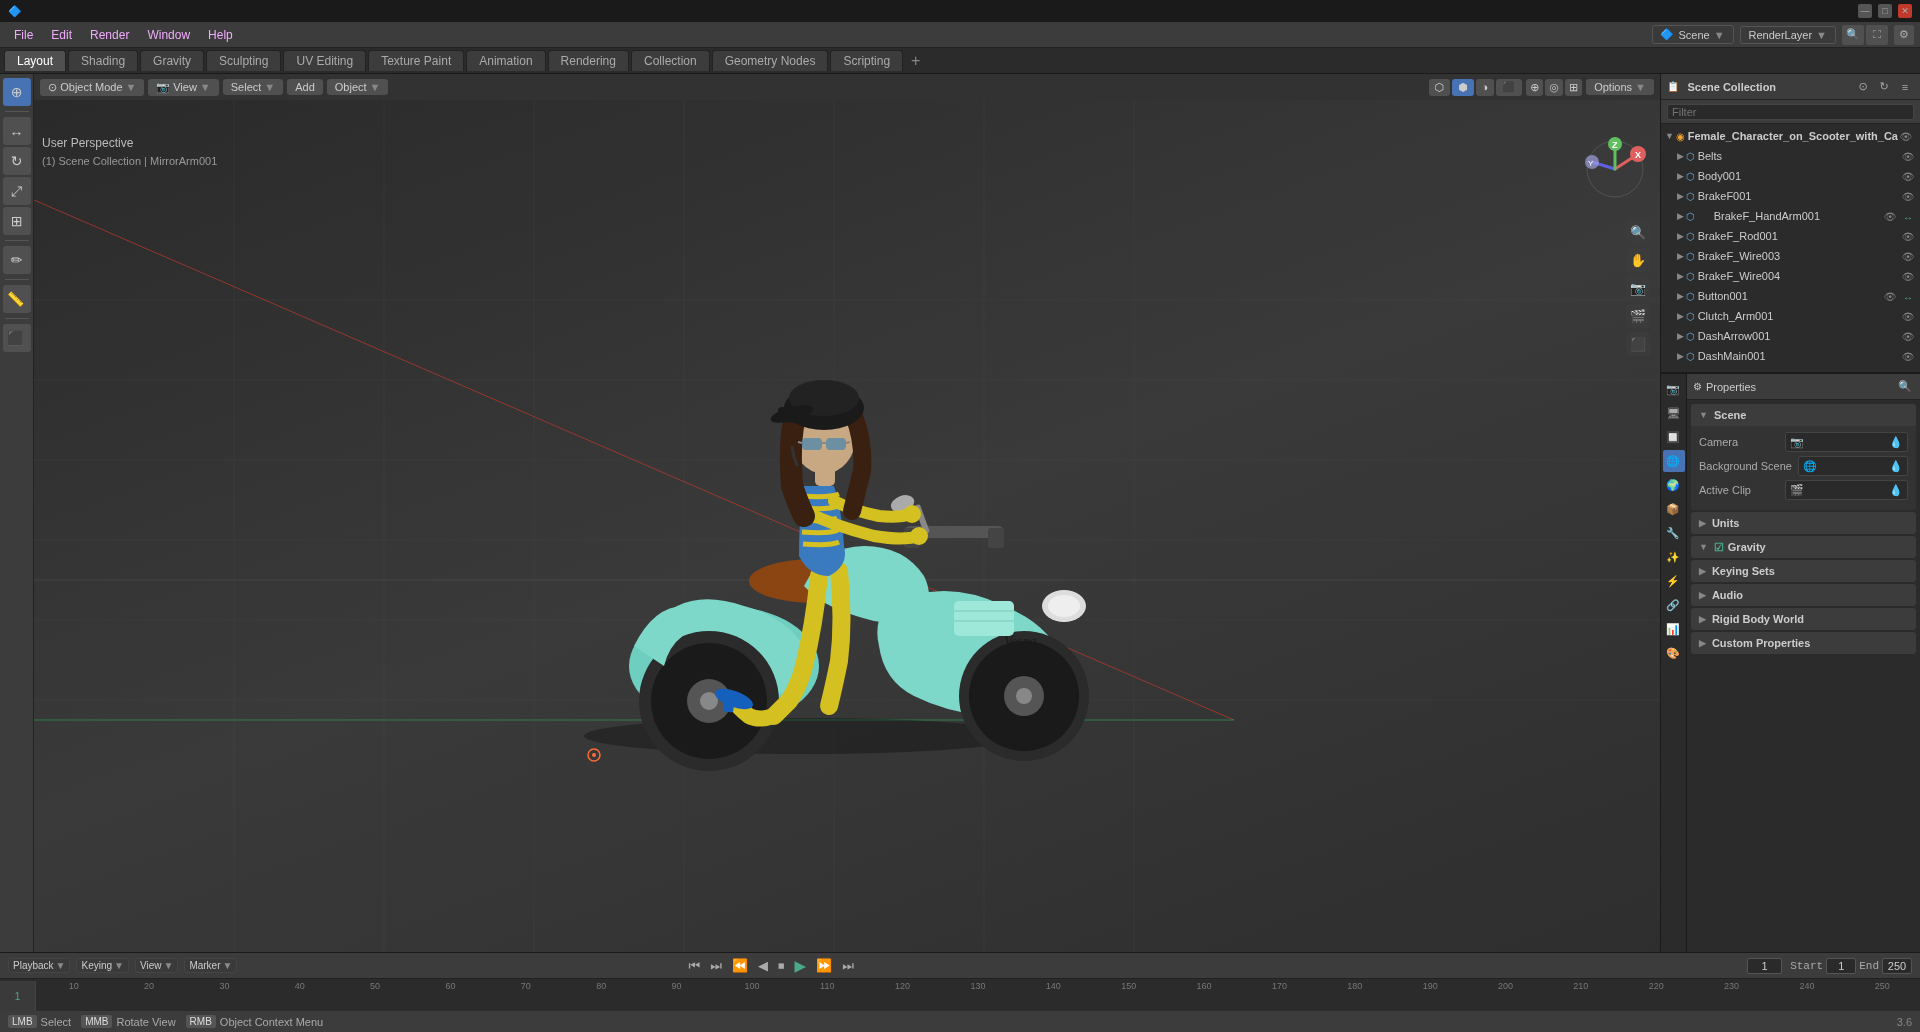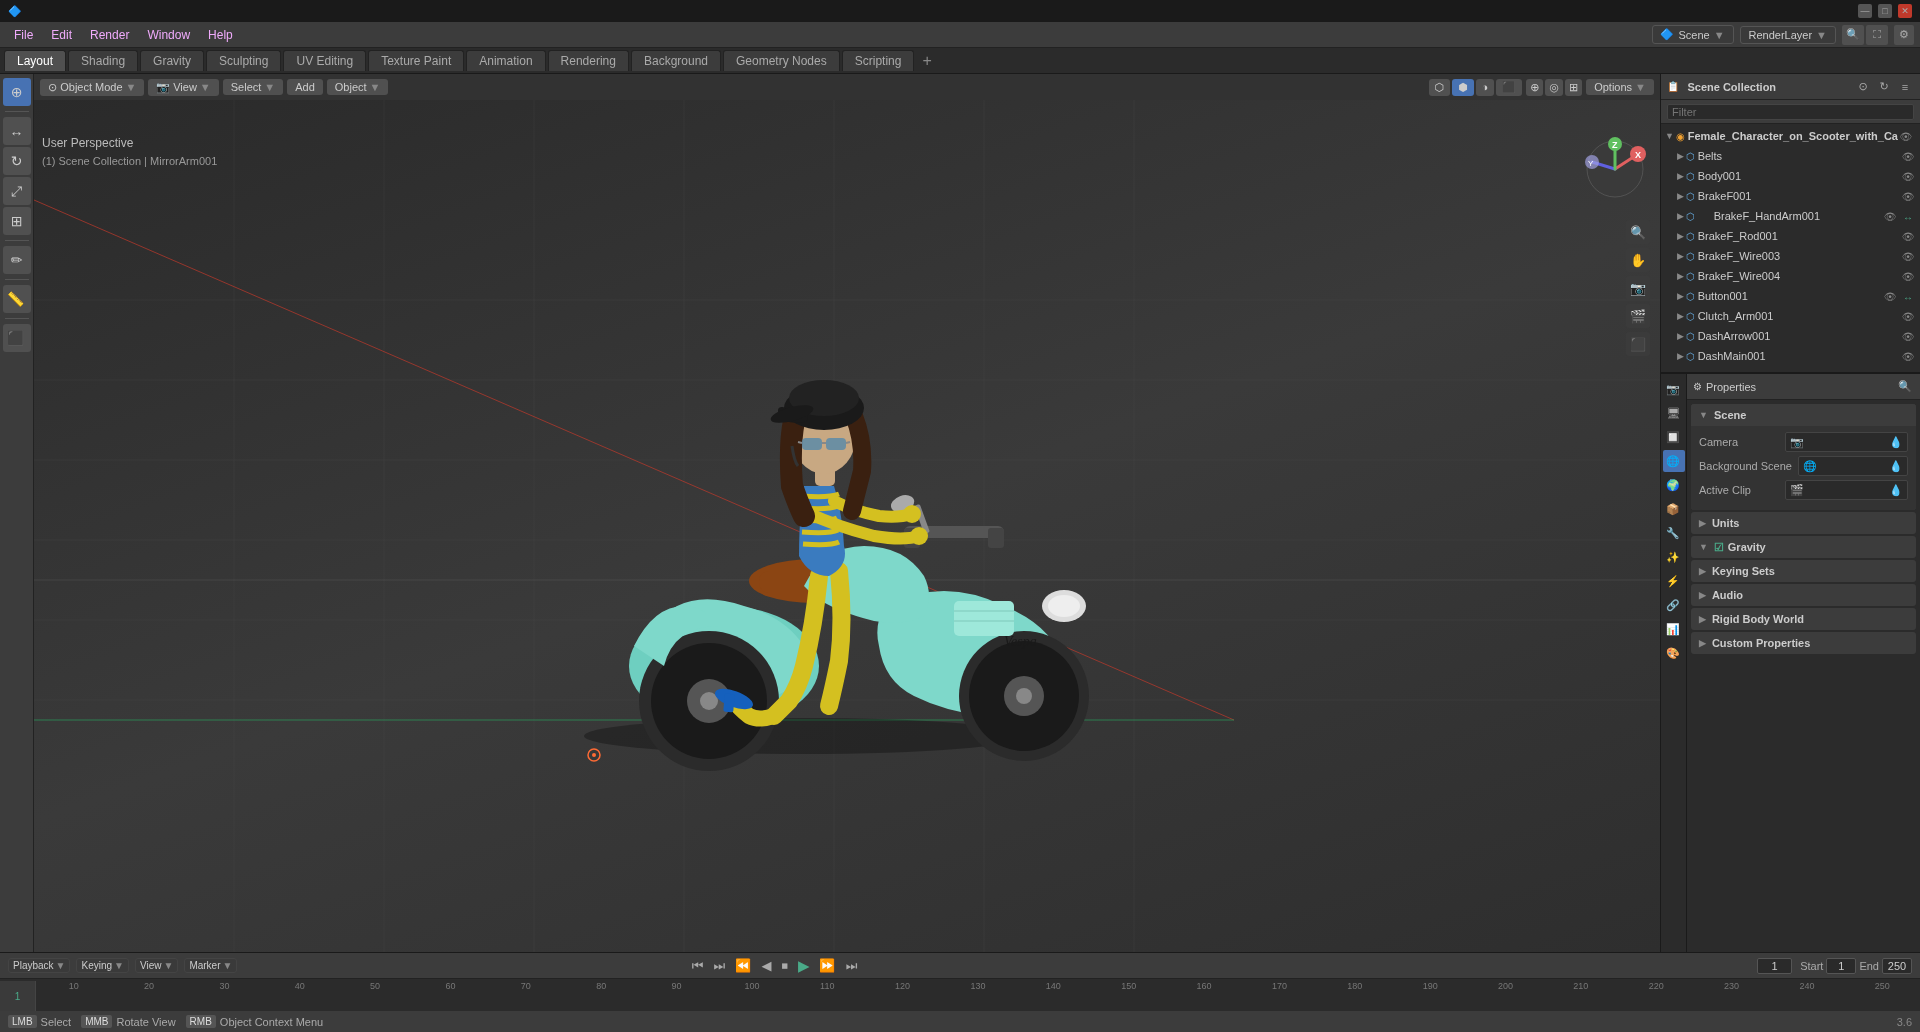--- a/index.html
+++ b/index.html
@@ -337,21 +337,21 @@
       border-radius: 2px;
       height: 20px;
       display: flex;
       align-items: center;
       padding: 0 4px;
       font-size: 11px;
       color: #ccc;
     }
     .prop-value-icon { margin-left: auto; color: #888; cursor: pointer; }
     .tl-btn { cursor: pointer; color: #aaa; font-size: 13px; padding: 0 3px; }
-    .tl-label { font-size: 11px; color: #aaa; }
+    .tl-label { font-size: 11px; color: #aaa; font-family: Liberation Mono, monospace; }
     .ruler-mark { font-size: 9px; color: #777; flex: 1; text-align: center; }
 
     
     #status-bar {
       height: 22px;
       background: #3c3c3c;
       display: flex;
       align-items: center;
       padding: 0 8px;
       gap: 10px;
@@ -434,21 +434,21 @@
 
 <div id="workspace-tabs">
   <div class="ws-tab" style="background: rgb(80, 80, 80); color: rgb(255, 255, 255);">Layout</div>
   <div class="ws-tab">Shading</div>
   <div class="ws-tab">Gravity</div>
   <div class="ws-tab">Sculpting</div>
   <div class="ws-tab">UV Editing</div>
   <div class="ws-tab">Texture Paint</div>
   <div class="ws-tab">Animation</div>
   <div class="ws-tab">Rendering</div>
-  <div class="ws-tab">Background</div>
+  <div class="ws-tab">Collection</div>
   <div class="ws-tab">Geometry Nodes</div>
   <div class="ws-tab">Scripting</div>
   <div class="ws-tab-add">+</div>
 </div>
 
 <div id="main">
 
   <div id="left-toolbar">
     <div class="tool-btn active" title="Cursor">⊕</div>
     <div class="tool-separator"></div>

